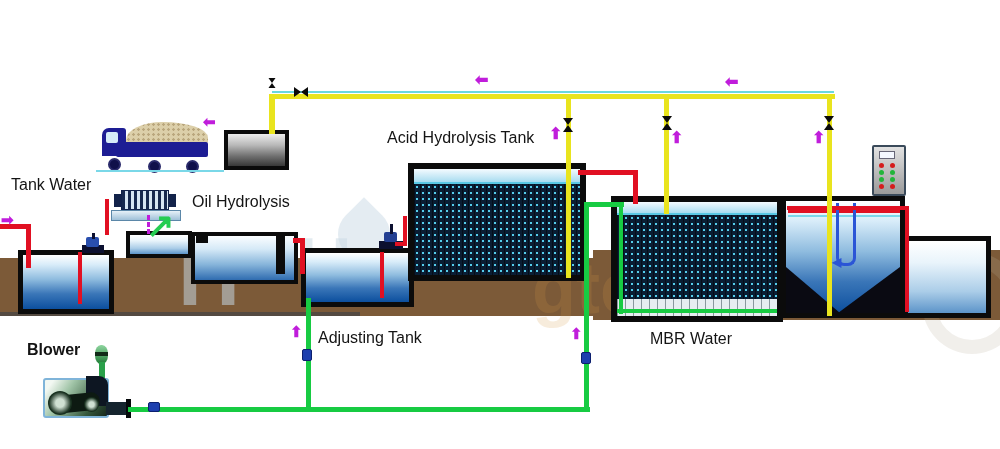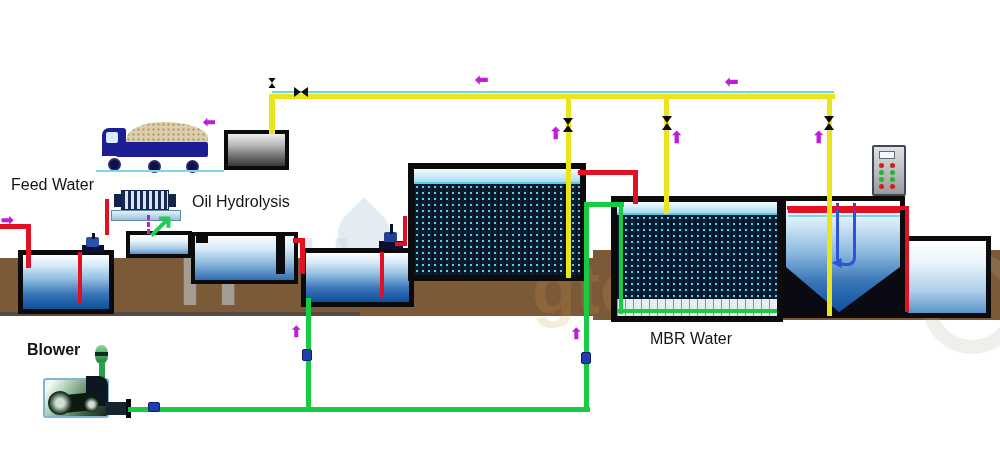--- a/index.html
+++ b/index.html
@@ -200,18 +200,20 @@
   <span class="ar up" style="left:670px;top:130px;font-size:16px;"></span>
   <span class="ar up" style="left:812px;top:130px;font-size:16px;"></span>
   <span class="ar up" style="left:290px;top:324px;font-size:15px;"></span>
   <span class="ar up" style="left:570px;top:326px;font-size:15px;"></span>
   <span class="ar ne green" style="left:146px;top:208px;font-size:34px;"></span>
   <span class="ar tleft blue" style="left:832px;top:256px;font-size:12px;"></span>
   <div class="dash" style="left:147px;top:215px;width:3px;height:5px;"></div>
   <div class="dash" style="left:147px;top:222px;width:3px;height:5px;"></div>
   <div class="dash" style="left:147px;top:229px;width:3px;height:5px;"></div>
 
-  <span class="lbl" style="left:11px;top:176px;">Feed Water</span>
+  <span class="lbl" style="left:11px;top:176px;">Tank Water</span>
   <span class="lbl" style="left:192px;top:193px;">Oil Hydrolysis</span>
+  <span class="lbl" style="left:387px;top:129px;">Acid Hydrolysis Tank</span>
+  <span class="lbl" style="left:318px;top:329px;">Adjusting Tank</span>
   <span class="lbl" style="left:650px;top:330px;">MBR Water</span>
   <span class="lbl" style="left:27px;top:341px;font-weight:bold;">Blower</span>
 
 </div>
 
 </body></html>

